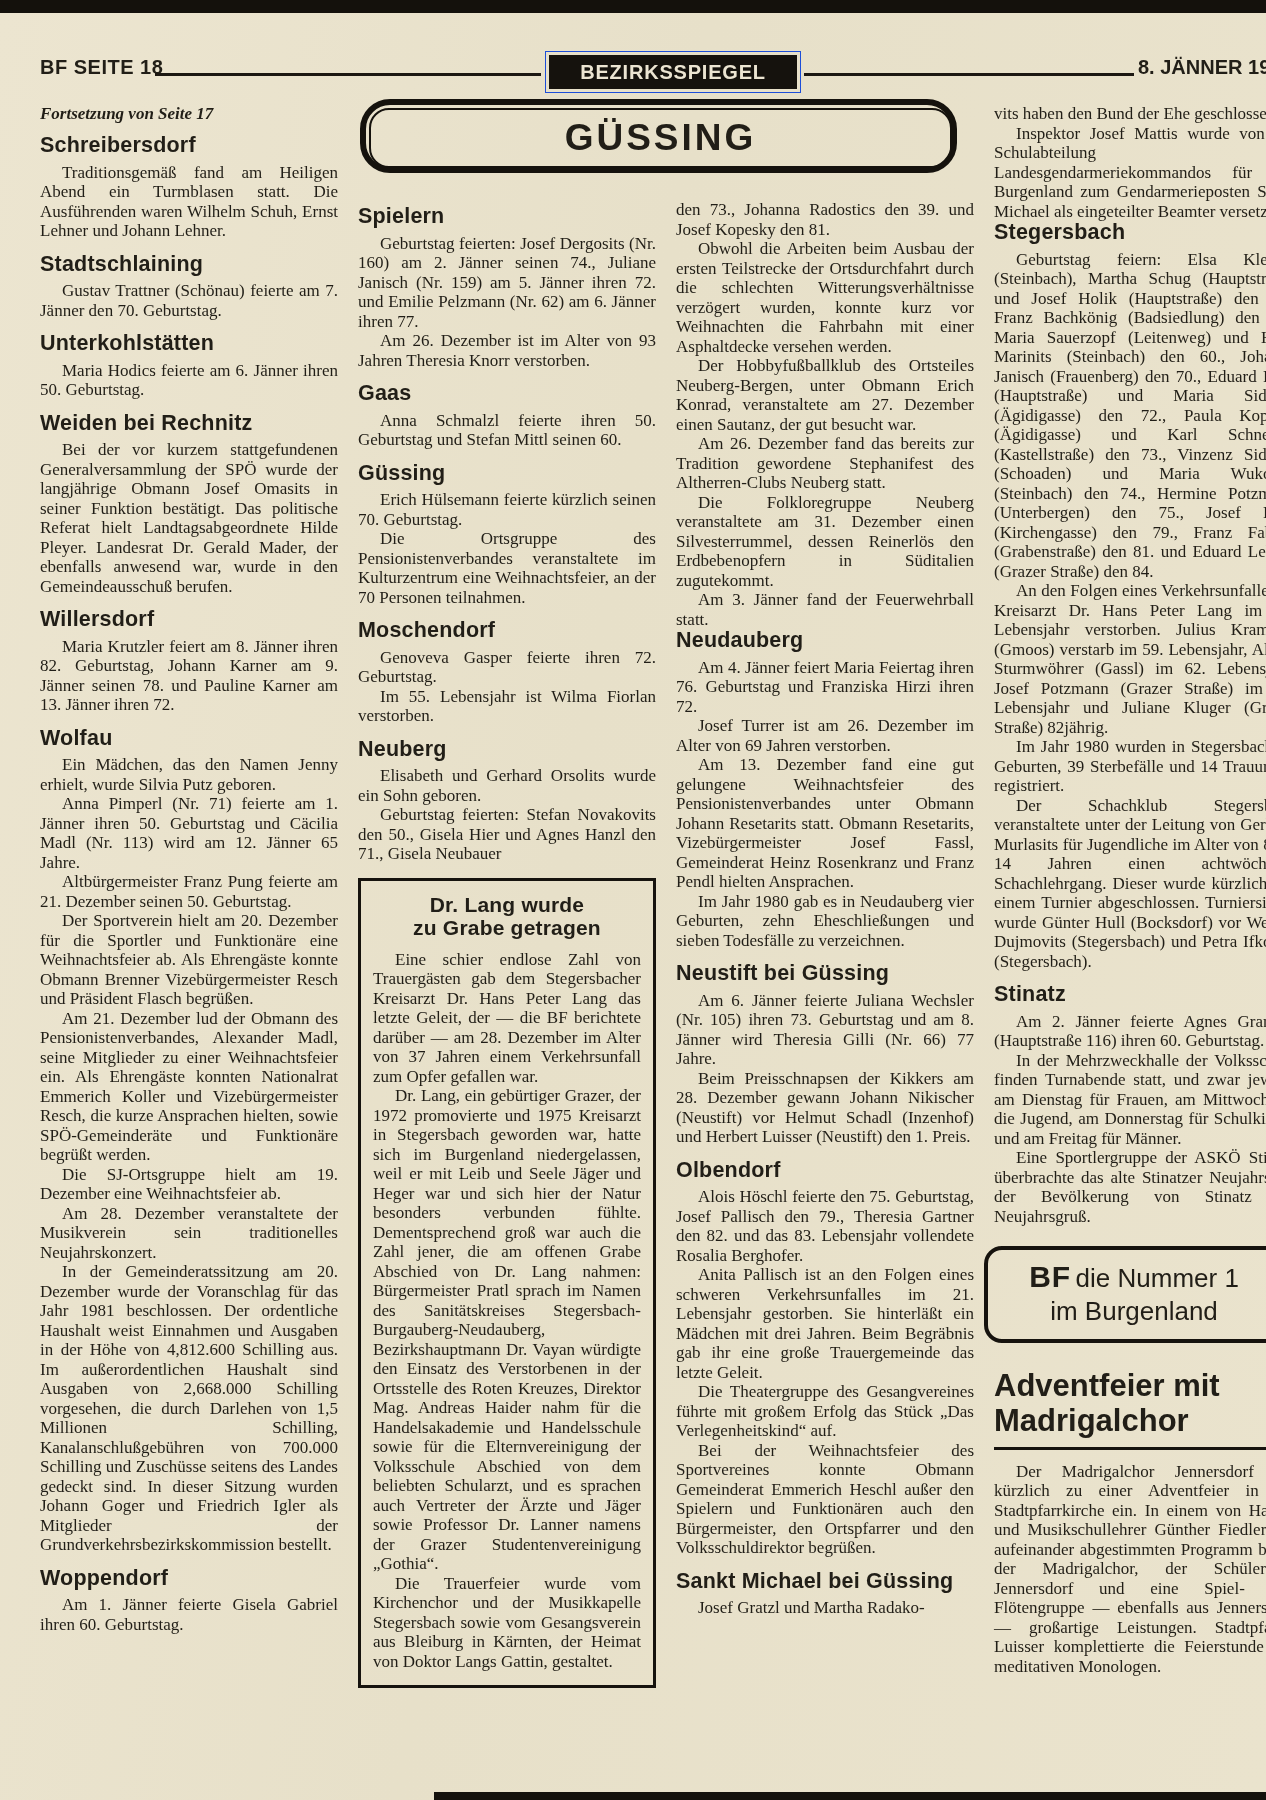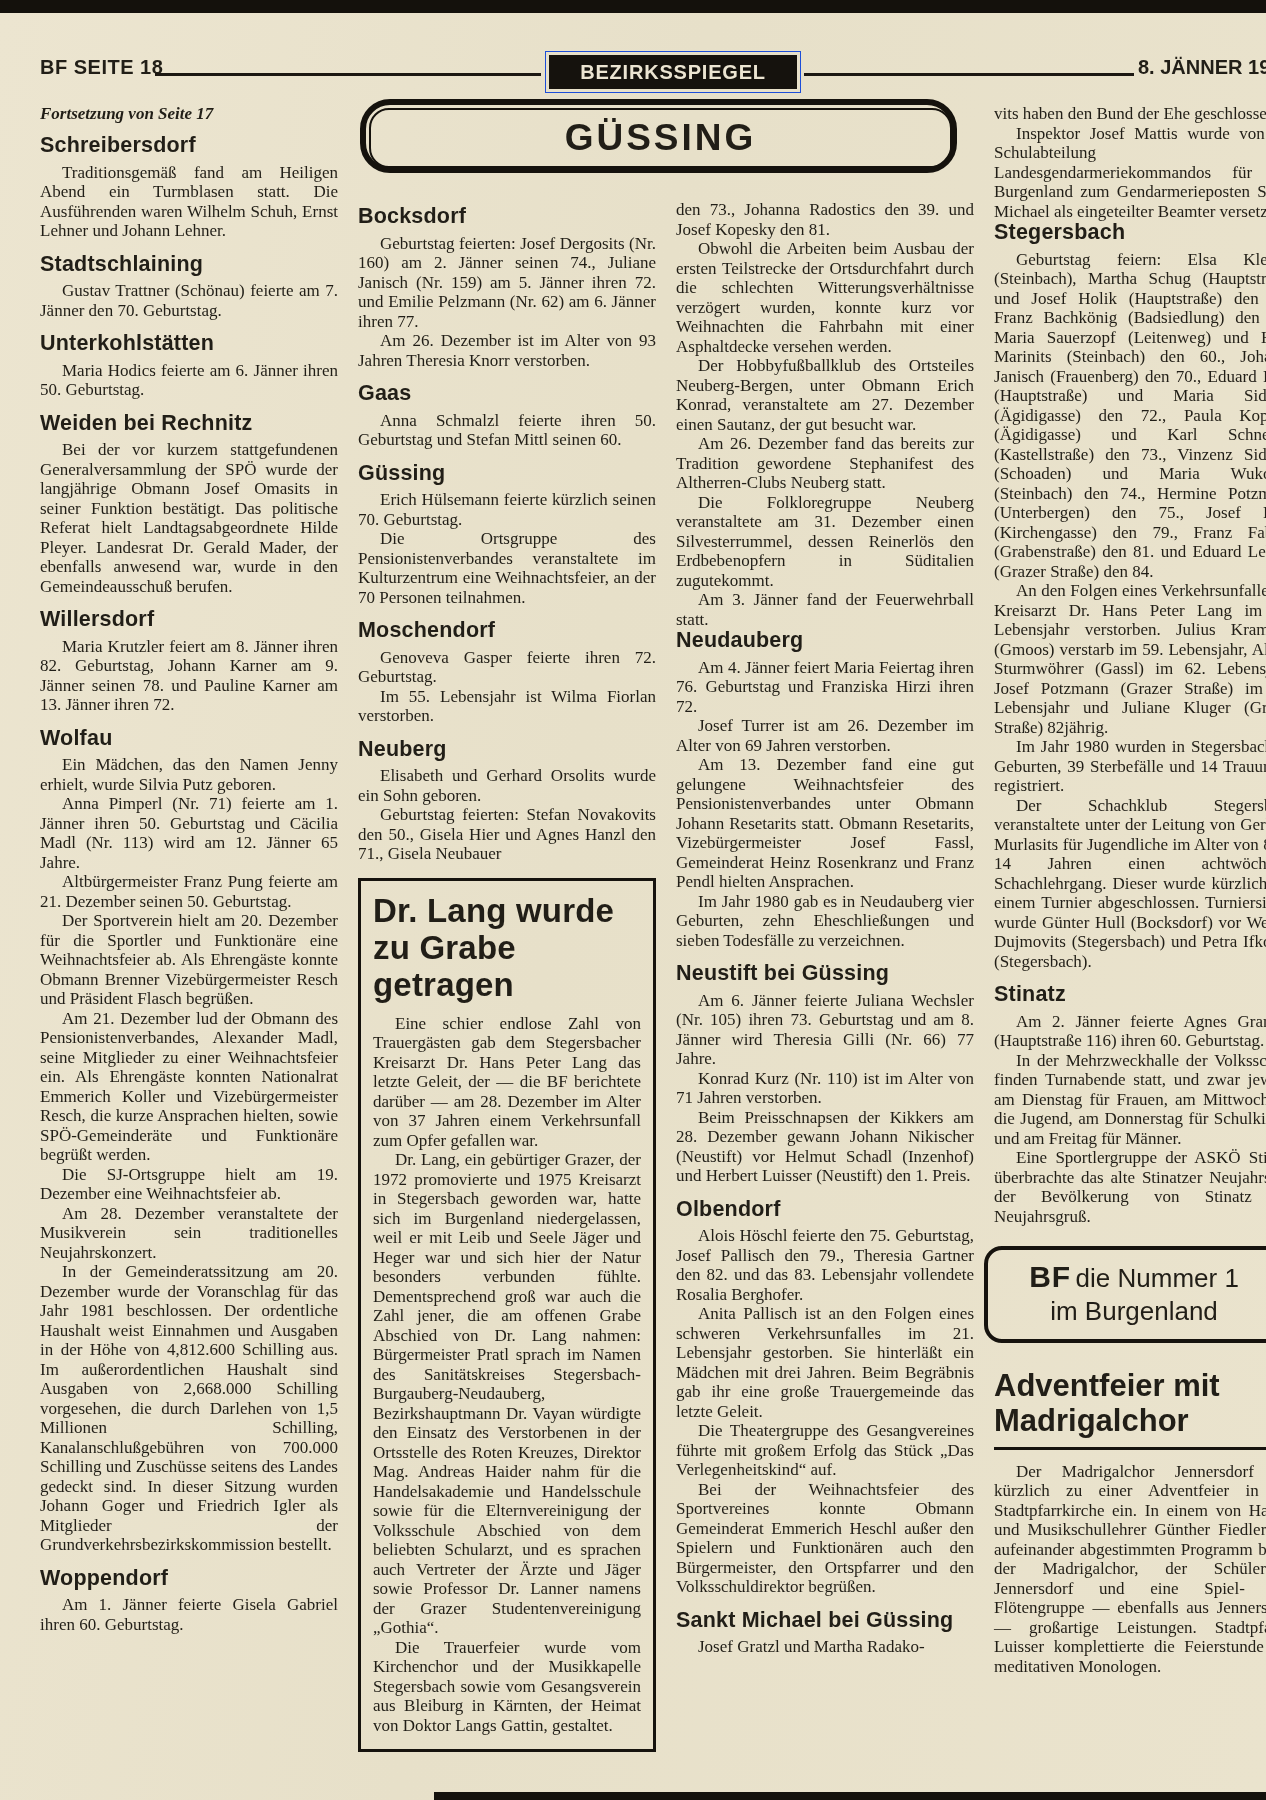--- a/index.html
+++ b/index.html
@@ -33,22 +33,22 @@
   #col3{left:676px;top:200px;}
   #col4{left:994px;top:104px;width:302px;}
   .cont{font-style:italic;font-weight:700;font-size:17px;margin:0 0 10px;}
   h3.sec{font-family:"Liberation Sans",sans-serif;font-size:21.5px;font-weight:700;
     margin:12px 0 6px;letter-spacing:.2px;line-height:1.05;}
   .sections > h3.sec:first-child{margin-top:0;}
   p.para{margin:0;text-align:justify;text-indent:22px;font-size:17px;line-height:19.5px;
     hyphens:auto;-webkit-hyphens:auto;overflow-wrap:break-word;}
   p.para.flush{text-indent:0;}
   .box-article{border:3.5px solid #16130e;padding:10px 12px 14px;margin-top:14px;}
-  .box-title{font-family:"Liberation Sans",sans-serif;font-weight:700;font-size:33px;
-    line-height:1.12;margin:2px 0 10px;letter-spacing:.2px;}
+  .box-title{font-family:"Liberation Sans",sans-serif;font-weight:700;font-size:21px;
+    line-height:1.12;margin:2px 0 10px;letter-spacing:.2px;text-align:center;}
   .bf-box{border:4px solid #16130e;border-radius:18px;margin:20px 0 0 -10px;width:300px;
     padding:10px 8px 12px;text-align:center;font-family:"Liberation Sans",sans-serif;box-sizing:border-box;}
   .bf-box .bf{font-weight:700;font-size:30px;letter-spacing:1px;}
   .bf-box .rest{font-size:26px;font-weight:400;}
   .bf-line2{font-size:26px;font-weight:400;margin-top:2px;}
   .advent-title{font-family:"Liberation Sans",sans-serif;font-weight:700;font-size:31px;
     line-height:1.12;margin:26px 0 8px;}
   .advent-rule{height:3px;background:#16130e;margin:0 0 12px;width:298px;}
 </style>
 </head>
@@ -90,21 +90,21 @@
       <p class="para">Die SJ-Ortsgruppe hielt am 19. Dezember eine Weihnachtsfeier ab.</p>
       <p class="para">Am 28. Dezember veranstaltete der Musikverein sein traditionelles Neujahrskonzert.</p>
       <p class="para">In der Gemeinderatssitzung am 20. Dezember wurde der Voranschlag für das Jahr 1981 beschlossen. Der ordentliche Haushalt weist Einnahmen und Ausgaben in der Höhe von 4,812.600 Schilling aus. Im außerordentlichen Haushalt sind Ausgaben von 2,668.000 Schilling vorgesehen, die durch Darlehen von 1,5 Millionen Schilling, Kanalanschlußgebühren von 700.000 Schilling und Zuschüsse seitens des Landes gedeckt sind. In dieser Sitzung wurden Johann Goger und Friedrich Igler als Mitglieder der Grundverkehrsbezirkskommission bestellt.</p>
       <h3 class="sec">Woppendorf</h3>
       <p class="para">Am 1. Jänner feierte Gisela Gabriel ihren 60. Geburtstag.</p>
     </div>
 </div>
 
 <div class="col" id="col2">
   <div class="sections">
-      <h3 class="sec">Bocksdorf</h3>
+      <h3 class="sec">Spielern</h3>
       <p class="para">Geburtstag feierten: Josef Dergosits (Nr. 160) am 2. Jänner seinen 74., Juliane Janisch (Nr. 159) am 5. Jänner ihren 72. und Emilie Pelzmann (Nr. 62) am 6. Jänner ihren 77.</p>
       <p class="para">Am 26. Dezember ist im Alter von 93 Jahren Theresia Knorr verstorben.</p>
       <h3 class="sec">Gaas</h3>
       <p class="para">Anna Schmalzl feierte ihren 50. Geburtstag und Stefan Mittl seinen 60.</p>
       <h3 class="sec">Güssing</h3>
       <p class="para">Erich Hülsemann feierte kürzlich seinen 70. Geburtstag.</p>
       <p class="para">Die Ortsgruppe des Pensionistenverbandes veranstaltete im Kulturzentrum eine Weihnachtsfeier, an der 70 Personen teilnahmen.</p>
       <h3 class="sec">Moschendorf</h3>
       <p class="para">Genoveva Gasper feierte ihren 72. Geburtstag.</p>
       <p class="para">Im 55. Lebensjahr ist Wilma Fiorlan verstorben.</p>
@@ -135,21 +135,20 @@
       <p class="para">Am 3. Jänner fand der Feuerwehrball statt.</p>
     </div>
   <div class="sections">
       <h3 class="sec">Neudauberg</h3>
       <p class="para">Am 4. Jänner feiert Maria Feiertag ihren 76. Geburtstag und Franziska Hirzi ihren 72.</p>
       <p class="para">Josef Turrer ist am 26. Dezember im Alter von 69 Jahren verstorben.</p>
       <p class="para">Am 13. Dezember fand eine gut gelungene Weihnachtsfeier des Pensionistenverbandes unter Obmann Johann Resetarits statt. Obmann Resetarits, Vizebürgermeister Josef Fassl, Gemeinderat Heinz Rosenkranz und Franz Pendl hielten Ansprachen.</p>
       <p class="para">Im Jahr 1980 gab es in Neudauberg vier Geburten, zehn Eheschließungen und sieben Todesfälle zu verzeichnen.</p>
       <h3 class="sec">Neustift bei Güssing</h3>
       <p class="para">Am 6. Jänner feierte Juliana Wechsler (Nr. 105) ihren 73. Geburtstag und am 8. Jänner wird Theresia Gilli (Nr. 66) 77 Jahre.</p>
-      <p class="para">Konrad Kurz (Nr. 110) ist im Alter von 71 Jahren verstorben.</p>
       <p class="para">Beim Preisschnapsen der Kikkers am 28. Dezember gewann Johann Nikischer (Neustift) vor Helmut Schadl (Inzenhof) und Herbert Luisser (Neustift) den 1. Preis.</p>
       <h3 class="sec">Olbendorf</h3>
       <p class="para">Alois Höschl feierte den 75. Geburtstag, Josef Pallisch den 79., Theresia Gartner den 82. und das 83. Lebensjahr vollendete Rosalia Berghofer.</p>
       <p class="para">Anita Pallisch ist an den Folgen eines schweren Verkehrsunfalles im 21. Lebensjahr gestorben. Sie hinterläßt ein Mädchen mit drei Jahren. Beim Begräbnis gab ihr eine große Trauergemeinde das letzte Geleit.</p>
       <p class="para">Die Theatergruppe des Gesangvereines führte mit großem Erfolg das Stück „Das Verlegenheitskind“ auf.</p>
       <p class="para">Bei der Weihnachtsfeier des Sportvereines konnte Obmann Gemeinderat Emmerich Heschl außer den Spielern und Funktionären auch den Bürgermeister, den Ortspfarrer und den Volksschuldirektor begrüßen.</p>
       <h3 class="sec">Sankt Michael bei Güssing</h3>
       <p class="para">Josef Gratzl und Martha Radako-</p>
     </div>
 </div>

